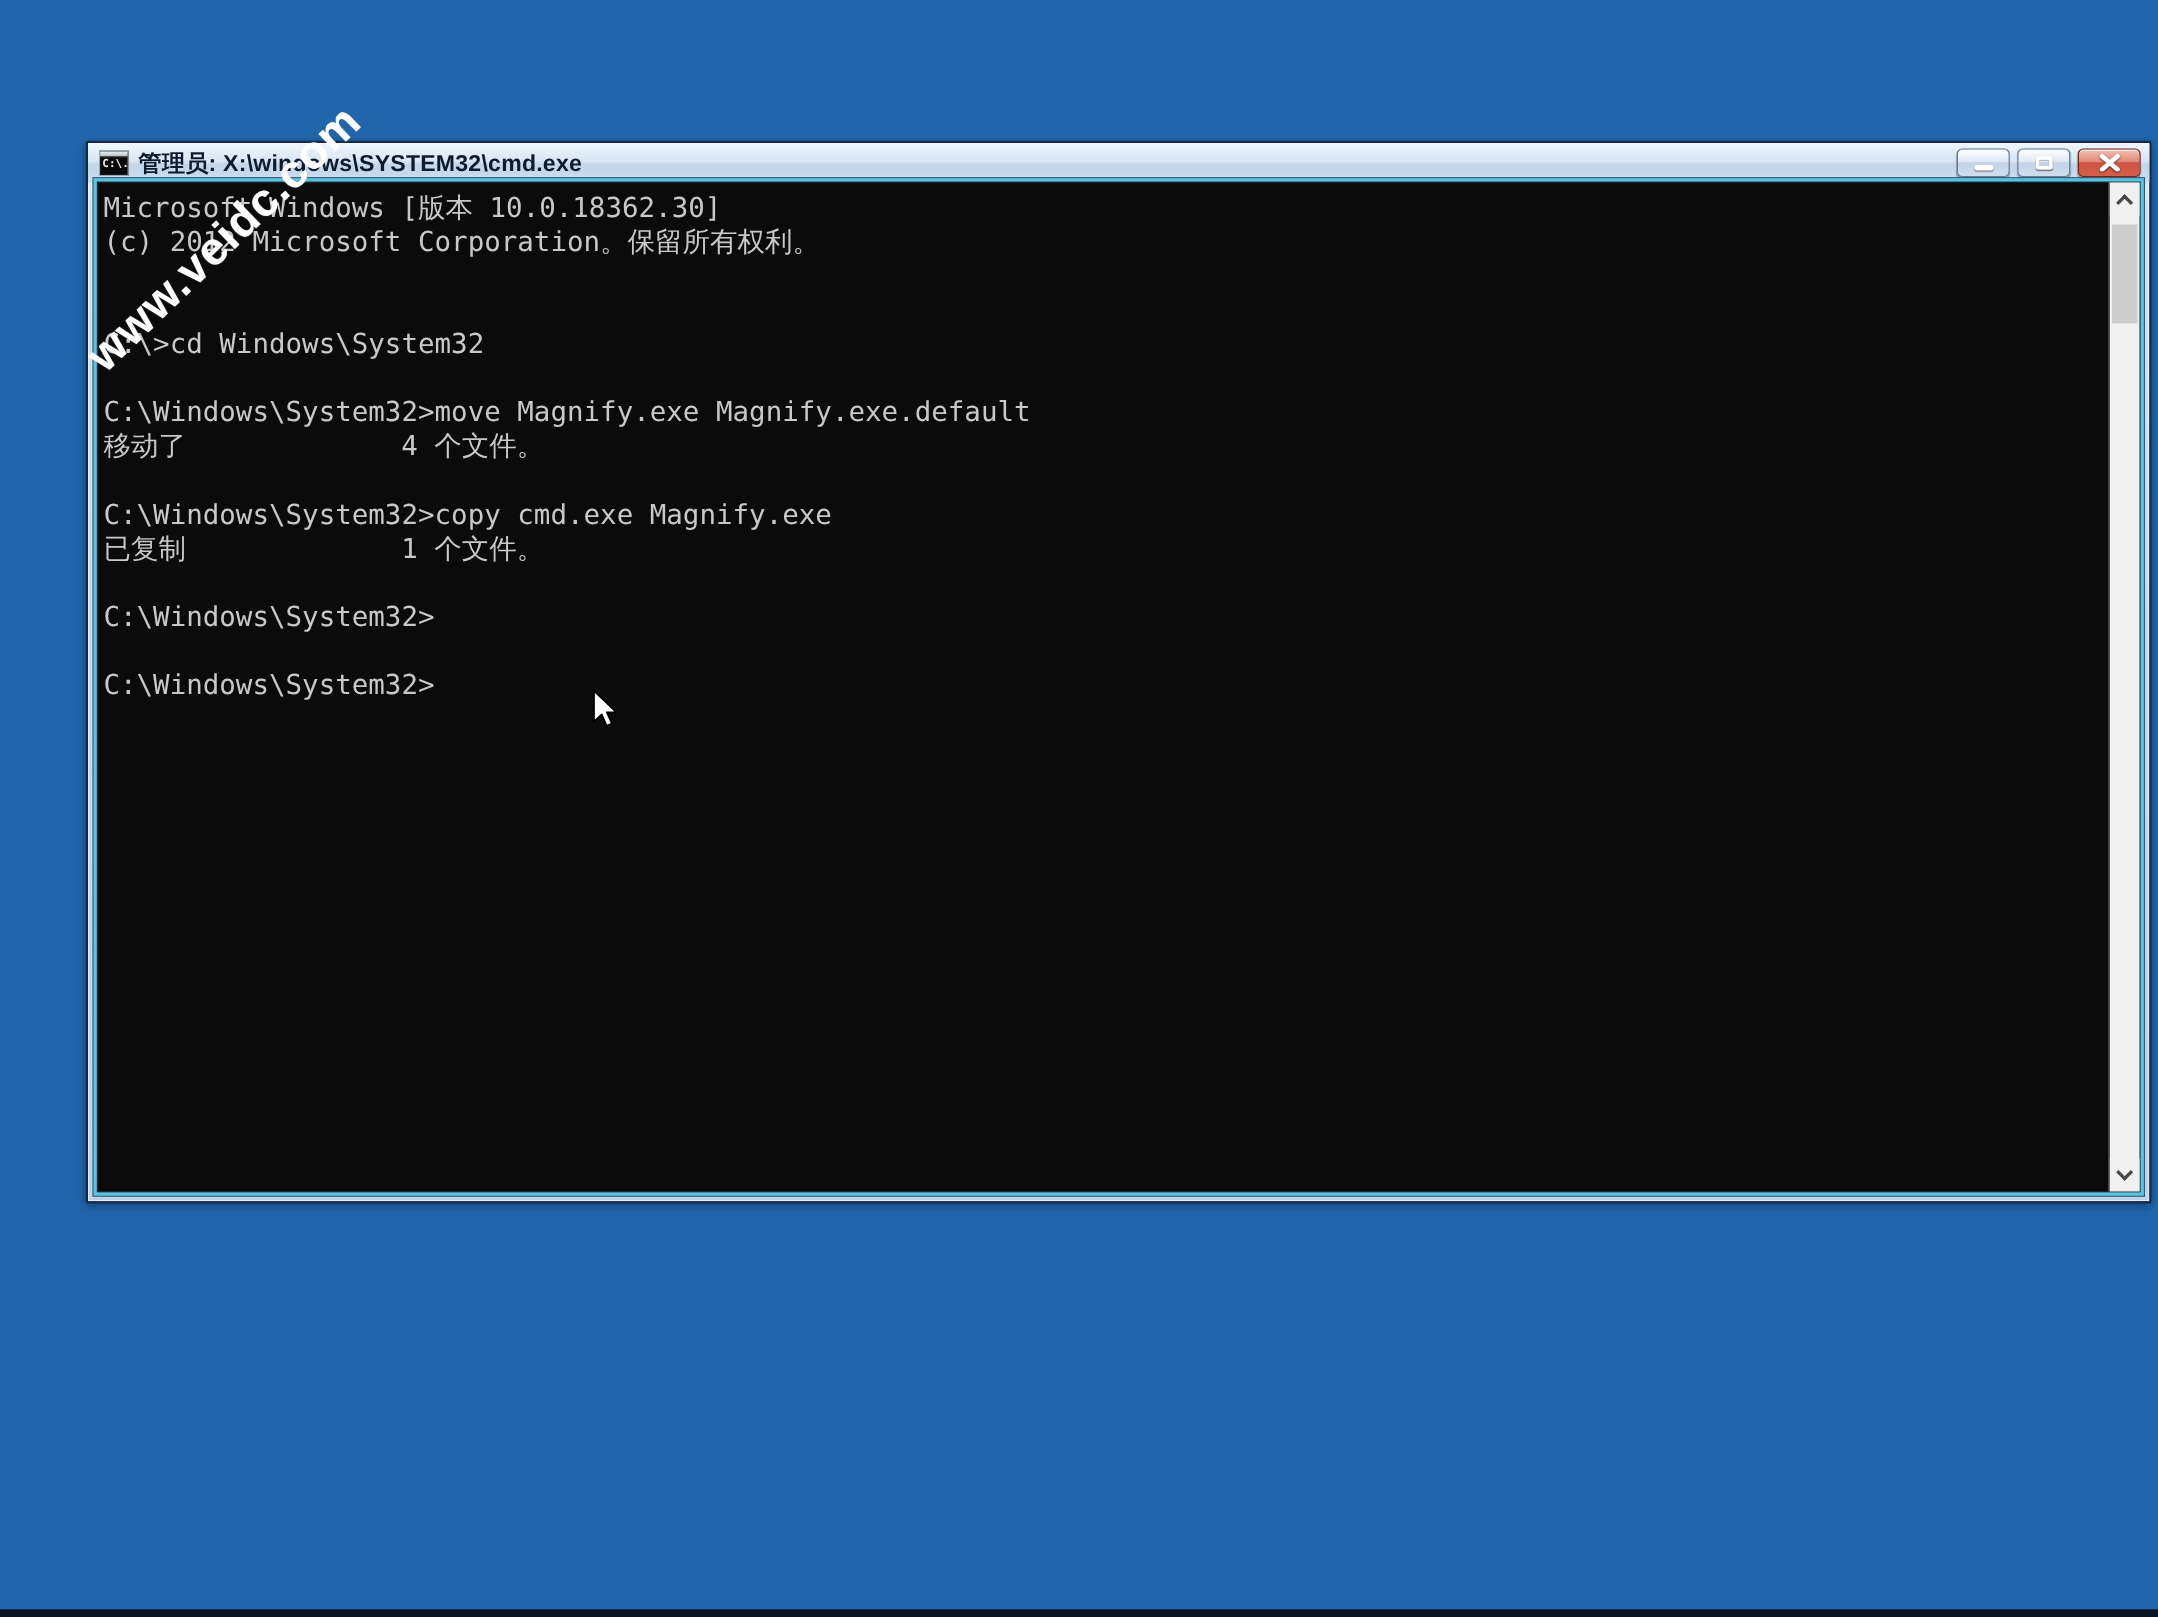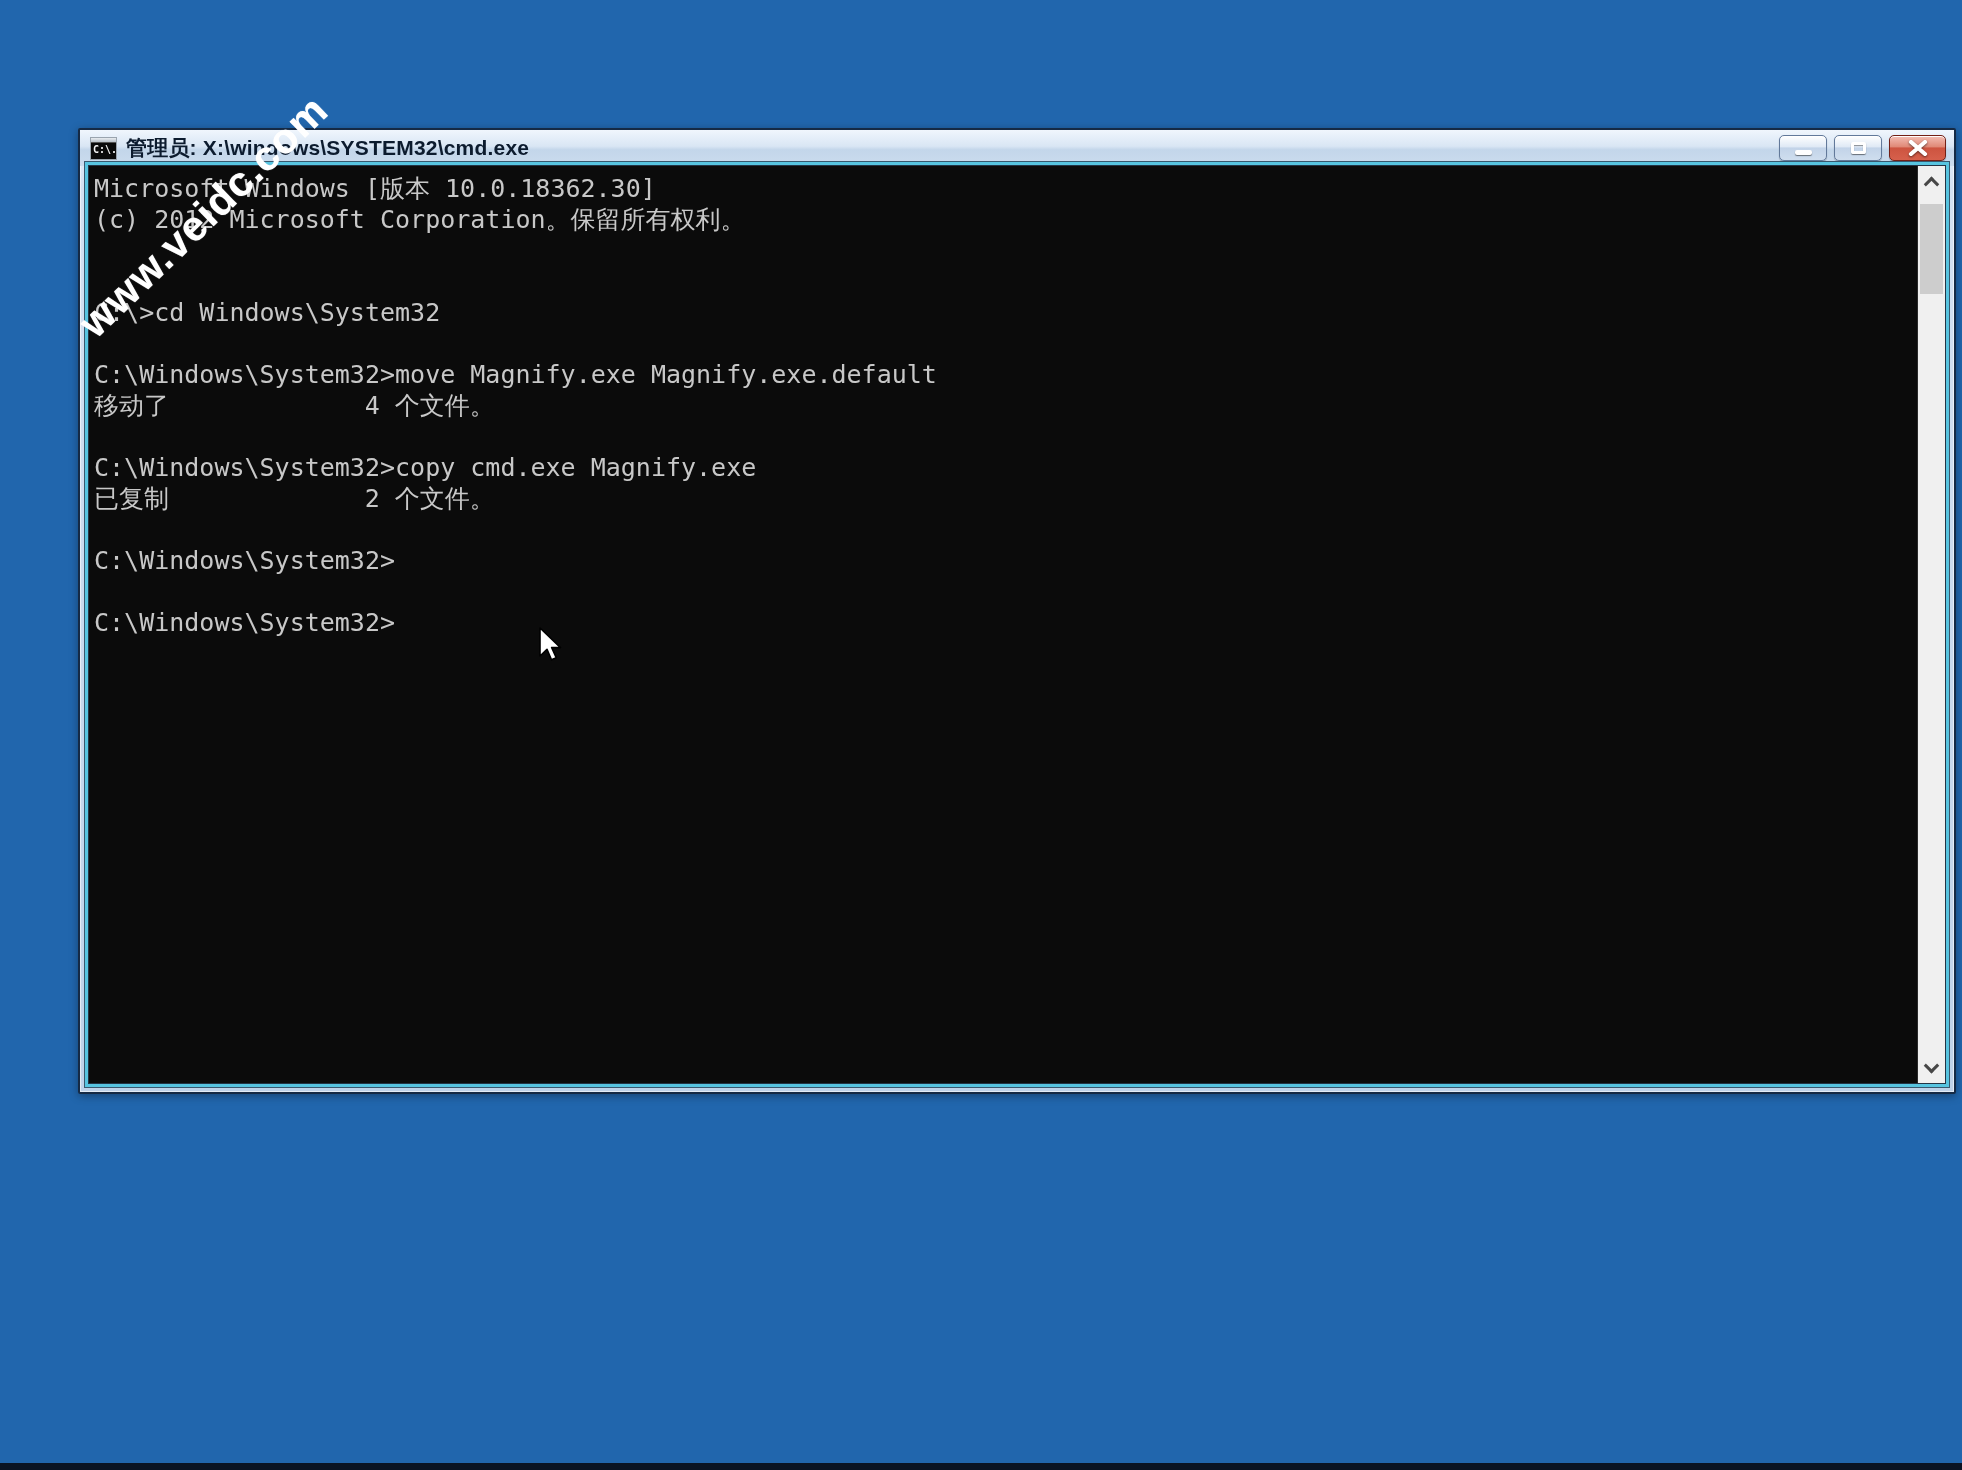--- a/index.html
+++ b/index.html
@@ -108,21 +108,21 @@
         <div class="term-line">Microsoft Windows [版本 10.0.18362.30]</div>
         <div class="term-line">(c) 2012 Microsoft Corporation。保留所有权利。</div>
         <div class="term-line">&nbsp;</div>
         <div class="term-line">&nbsp;</div>
         <div class="term-line">C:\&gt;cd Windows\System32</div>
         <div class="term-line">&nbsp;</div>
         <div class="term-line">C:\Windows\System32&gt;move Magnify.exe Magnify.exe.default</div>
         <div class="term-line">移动了             4 个文件。</div>
         <div class="term-line">&nbsp;</div>
         <div class="term-line">C:\Windows\System32&gt;copy cmd.exe Magnify.exe</div>
-        <div class="term-line">已复制             2 个文件。</div>
+        <div class="term-line">已复制             1 个文件。</div>
         <div class="term-line">&nbsp;</div>
         <div class="term-line">C:\Windows\System32&gt;</div>
         <div class="term-line">&nbsp;</div>
         <div class="term-line">C:\Windows\System32&gt;</div>
       </div>
 
     <div class="scrollbar">
       <div class="sb-btn up">
         <span class="chev up"></span>
       </div>

